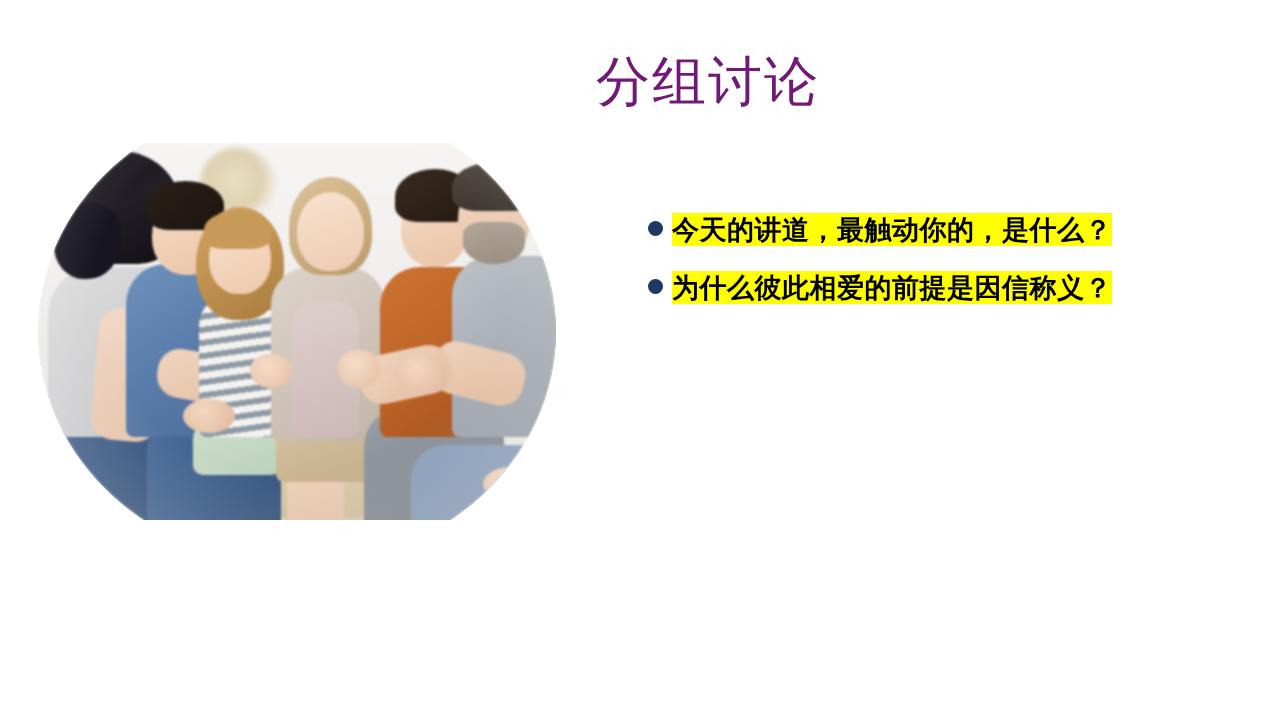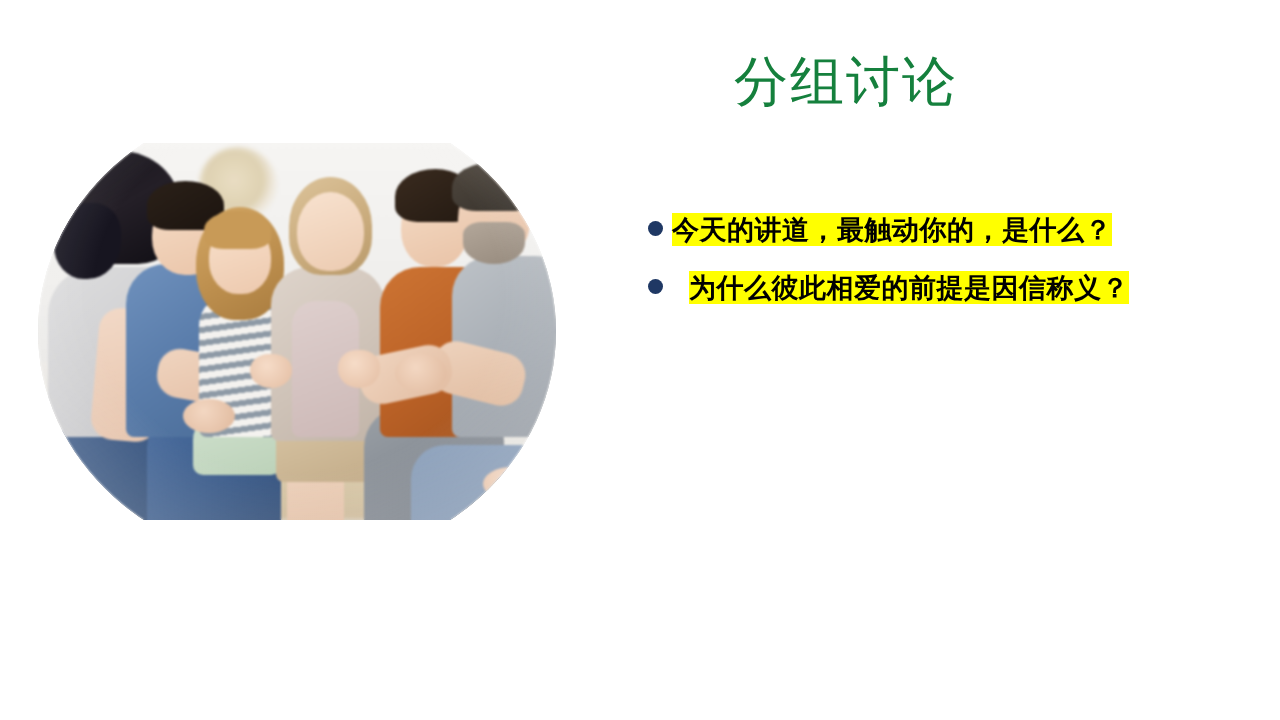--- a/index.html
+++ b/index.html
@@ -18,22 +18,21 @@
     background: #ffffff;
     overflow: hidden;
   }
 
   
   #slide-title {
     position: absolute;
     left: 596px;
     top: 52px;
     width: 500px;
-    text-align: center;
-    color: #15803d;
+    color: #701a75;
     font-size: 54px;
     line-height: 1.1;
     font-weight: 400;
     letter-spacing: 2px;
     white-space: nowrap;
     font-family: "DejaVu Sans", "Liberation Sans", sans-serif;
   }
 
   
   #photo-frame {
@@ -156,21 +155,21 @@
     position: absolute;
     left: 648px;
     top: 212px;
     width: 528px;
   }
   .bullet-row {
     display: flex;
     align-items: flex-start;
     margin-bottom: 22px;
   }
-  .bullet-row:last-child { margin-bottom: 16px; gap: 17px; }
+  .bullet-row:last-child { margin-bottom: 16px; }
   .bullet-dot {
     flex: 0 0 auto;
     width: 15px;
     height: 15px;
     border-radius: 50%;
     background: #1F3864;
     margin-top: 9px;
     margin-right: 9px;
   }
   .bullet-text {

